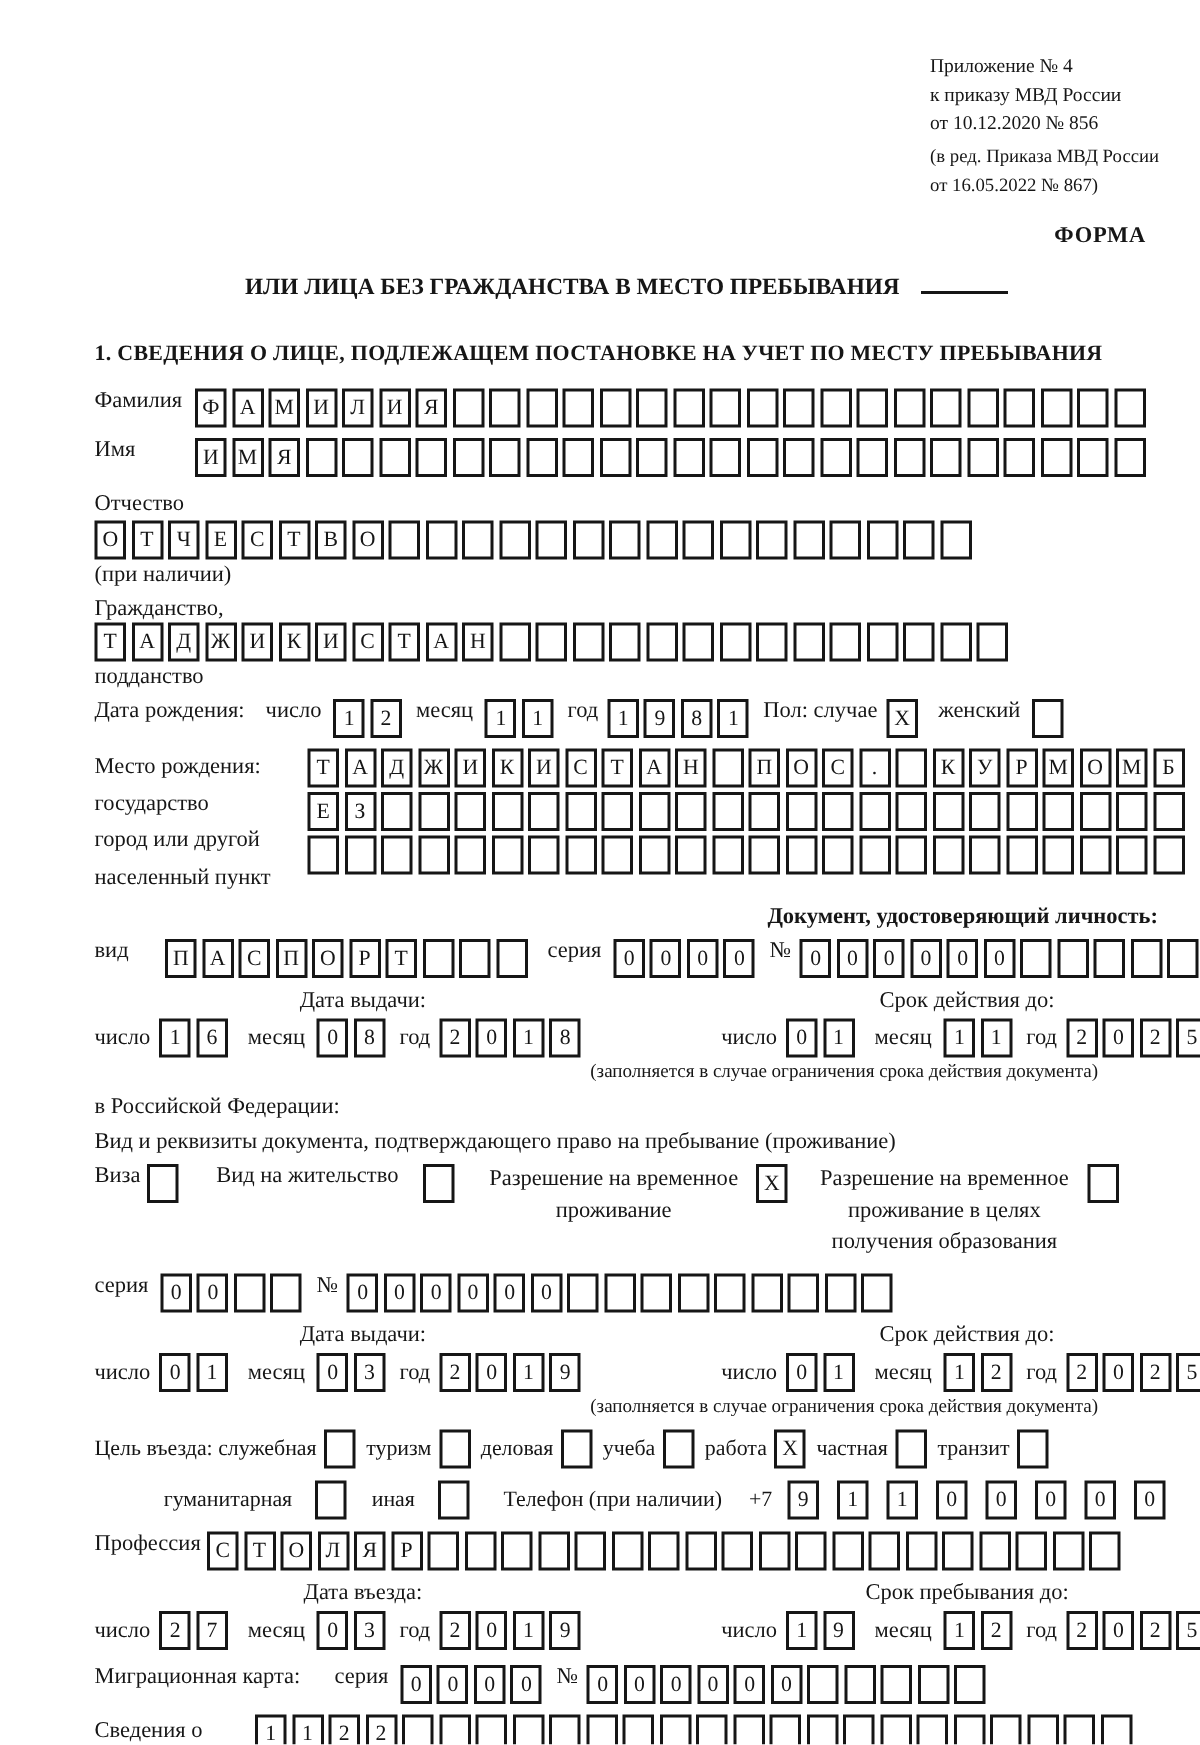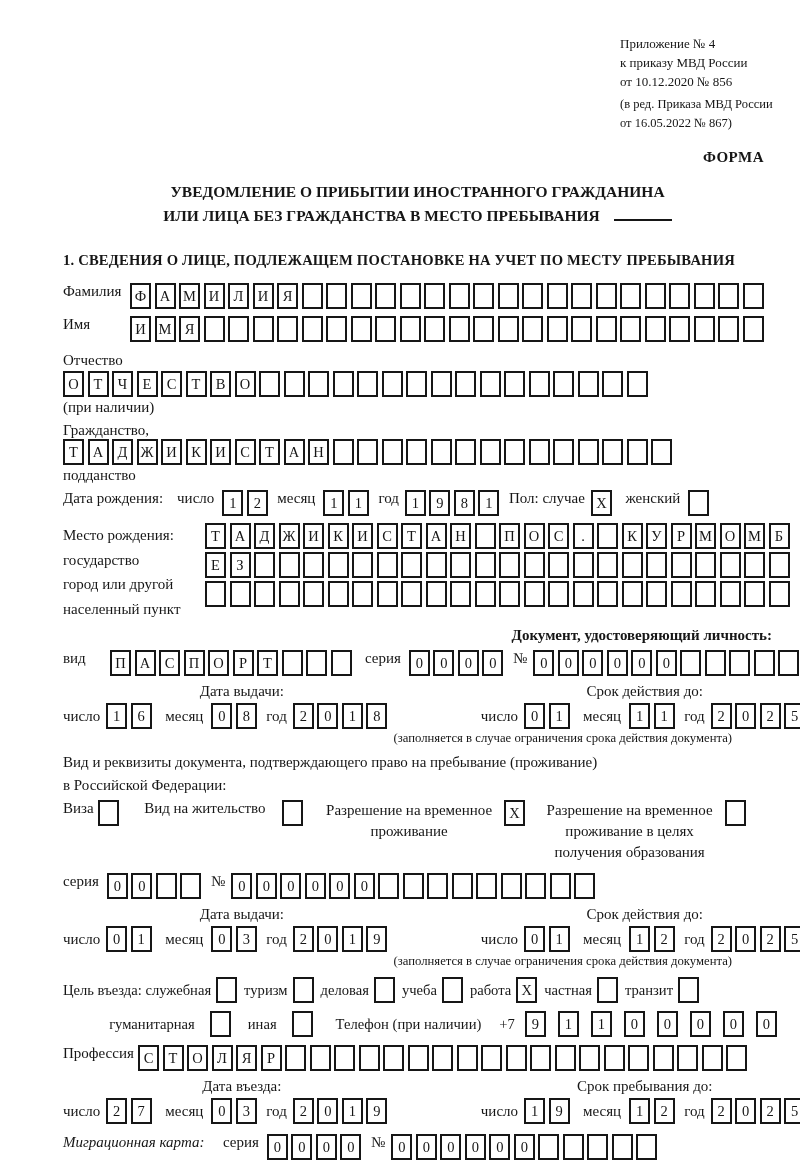--- a/index.html
+++ b/index.html
@@ -59,21 +59,20 @@
     <div>к приказу МВД России</div>
     <div>от 10.12.2020 № 856</div>
     <div class="gap"></div>
     <div class="small">(в ред. Приказа МВД России</div>
     <div class="small">от 16.05.2022 № 867)</div>
   </div>
 
   <div class="forma">ФОРМА</div>
 
   <div class="title">
-    <div>УВЕДОМЛЕНИЕ О ПРИБЫТИИ ИНОСТРАННОГО ГРАЖДАНИНА</div>
     <div>
       <span>ИЛИ ЛИЦА БЕЗ ГРАЖДАНСТВА В МЕСТО ПРЕБЫВАНИЯ</span><span class="blank"></span>
     </div>
   </div>
 
   <div class="sect">1. СВЕДЕНИЯ О ЛИЦЕ, ПОДЛЕЖАЩЕМ ПОСТАНОВКЕ НА УЧЕТ ПО МЕСТУ ПРЕБЫВАНИЯ</div>
 
   <div class="frow">
     <span class="lab w67">Фамилия</span>
     <span class="cells">
@@ -401,22 +400,22 @@
             <span class="cell">2</span>
             <span class="cell">0</span>
             <span class="cell">2</span>
             <span class="cell">5</span>
           </span>
       </div>
     </div>
   </div>
   <div class="note-right">(заполняется в случае ограничения срока действия документа)</div>
 
+  <div class="plain">в Российской Федерации:</div>
   <div class="plain">Вид и реквизиты документа, подтверждающего право на пребывание (проживание)</div>
-  <div class="plain">в Российской Федерации:</div>
 
   <div class="cbrow">
     <div class="cbitem">
       <span>Виза</span>
       <span class="cells" style="margin-left:4px;">
           <span class="cell"></span>
         </span>
     </div>
     <div class="cbitem" style="margin-left:22px;">
       <span>Вид на жительство</span>
@@ -647,21 +646,21 @@
             <span class="cell">2</span>
             <span class="cell">0</span>
             <span class="cell">2</span>
             <span class="cell">5</span>
           </span>
       </div>
     </div>
   </div>
 
   <div class="frow" style="margin-top:10px;">
-    <span class="lab" style="width:160px;font-style:italic;">Миграционная карта:</span>
+    <span class="lab" style="width:160px;">Миграционная карта:</span>
     <span class="lab mright8">серия</span>
     <span class="cells">
         <span class="cell">0</span>
         <span class="cell">0</span>
         <span class="cell">0</span>
         <span class="cell">0</span>
       </span>
     <span class="lab mleft6 mright6">№</span>
     <span class="cells">
         <span class="cell">0</span>

